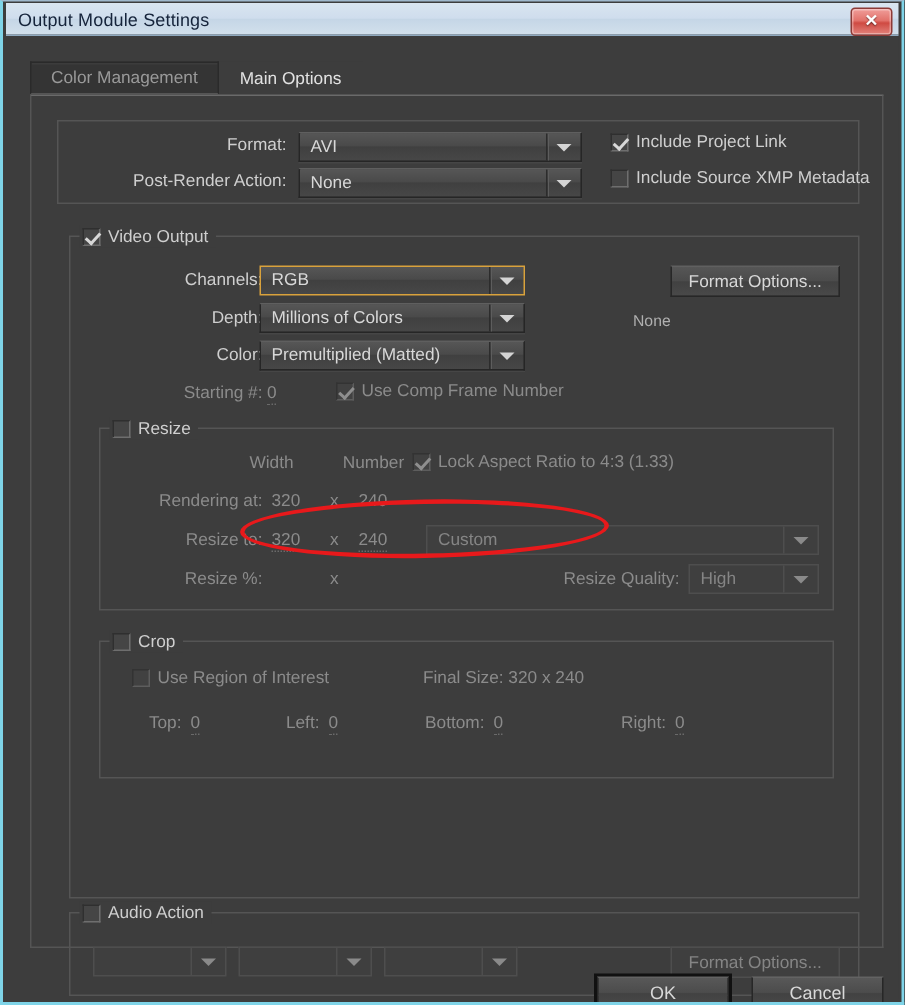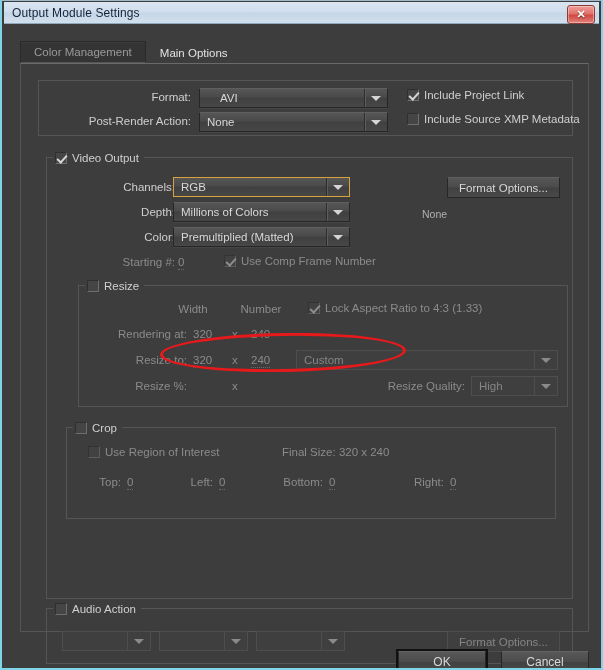--- a/index.html
+++ b/index.html
@@ -324,21 +324,21 @@
 
     <div class="tabstrip">
       <div class="tab inactive">Color Management</div>
       <div class="tab active">Main Options</div>
     </div>
 
     <div class="panel">
 
       <div class="group" style="left:17px; top:16px; width:535px; height:56px;">
         <div class="row-label" style="left:62px; top:10px; width:90px;">Format:</div>
-        <div class="dd" style="left:160px; top:7px; width:189px;padding-left:13px;">
+        <div class="dd" style="left:160px; top:7px; width:189px;">
           <div class="dd-text">AVI</div>
           <div class="dd-arrowbox"></div>
         </div>
 
         <div class="row-label" style="left:28px; top:34px; width:124px;">Post-Render Action:</div>
         <div class="dd" style="left:160px; top:31px; width:189px;">
           <div class="dd-text">None</div>
           <div class="dd-arrowbox"></div>
         </div>
 
@@ -379,30 +379,30 @@
         <div class="row-label dim" style="left:40px; top:98px; width:88px;">Starting #:</div>
         <div class="hot dim" style="left:131px; top:98px;">0</div>
         <div style="position:absolute; left:177px; top:97px; display:flex; align-items:flex-start;">
           <span class="cb dim checked"></span>
           <span class="lbl dim">Use Comp Frame Number</span>
         </div>
 
         <div class="btn" style="left:400px; top:19px; width:113px;">Format Options...</div>
         <div class="lbl small" style="position:absolute; left:375px; top:50px; color:#b0b0b0;">None</div>
 
-        <div class="group dim" style="left:19px; top:127px; width:490px; height:122px;margin-left:12px;">
+        <div class="group dim" style="left:19px; top:127px; width:490px; height:122px;">
           <div class="legend">
             <span class="cb"></span>
             <span style="color:#cfcfcf;">Resize</span>
           </div>
 
           <div class="row-label dim" style="left:90px; top:17px; width:48px; text-align:center;">Width</div>
           <div class="row-label dim" style="left:158px; top:17px; width:48px; text-align:center;">Number</div>
 
-          <div style="position:absolute; left:229px; top:16px; display:flex; align-items:center;">
+          <div style="position:absolute; left:208px; top:16px; display:flex; align-items:center;">
             <span class="cb dim checked"></span>
             <span class="lbl dim">Lock Aspect Ratio to 4:3 (1.33)</span>
           </div>
 
           <div class="row-label dim" style="left:20px; top:42px; width:88px; text-align:right;">Rendering at:</div>
           <div class="lbl dim" style="position:absolute; left:114px; top:42px;">320</div>
           <div class="lbl dim" style="position:absolute; left:153px; top:42px;">x</div>
           <div class="lbl dim" style="position:absolute; left:172px; top:42px;">240</div>
 
           <div class="row-label dim" style="left:20px; top:68px; width:88px; text-align:right;">Resize to:</div>

